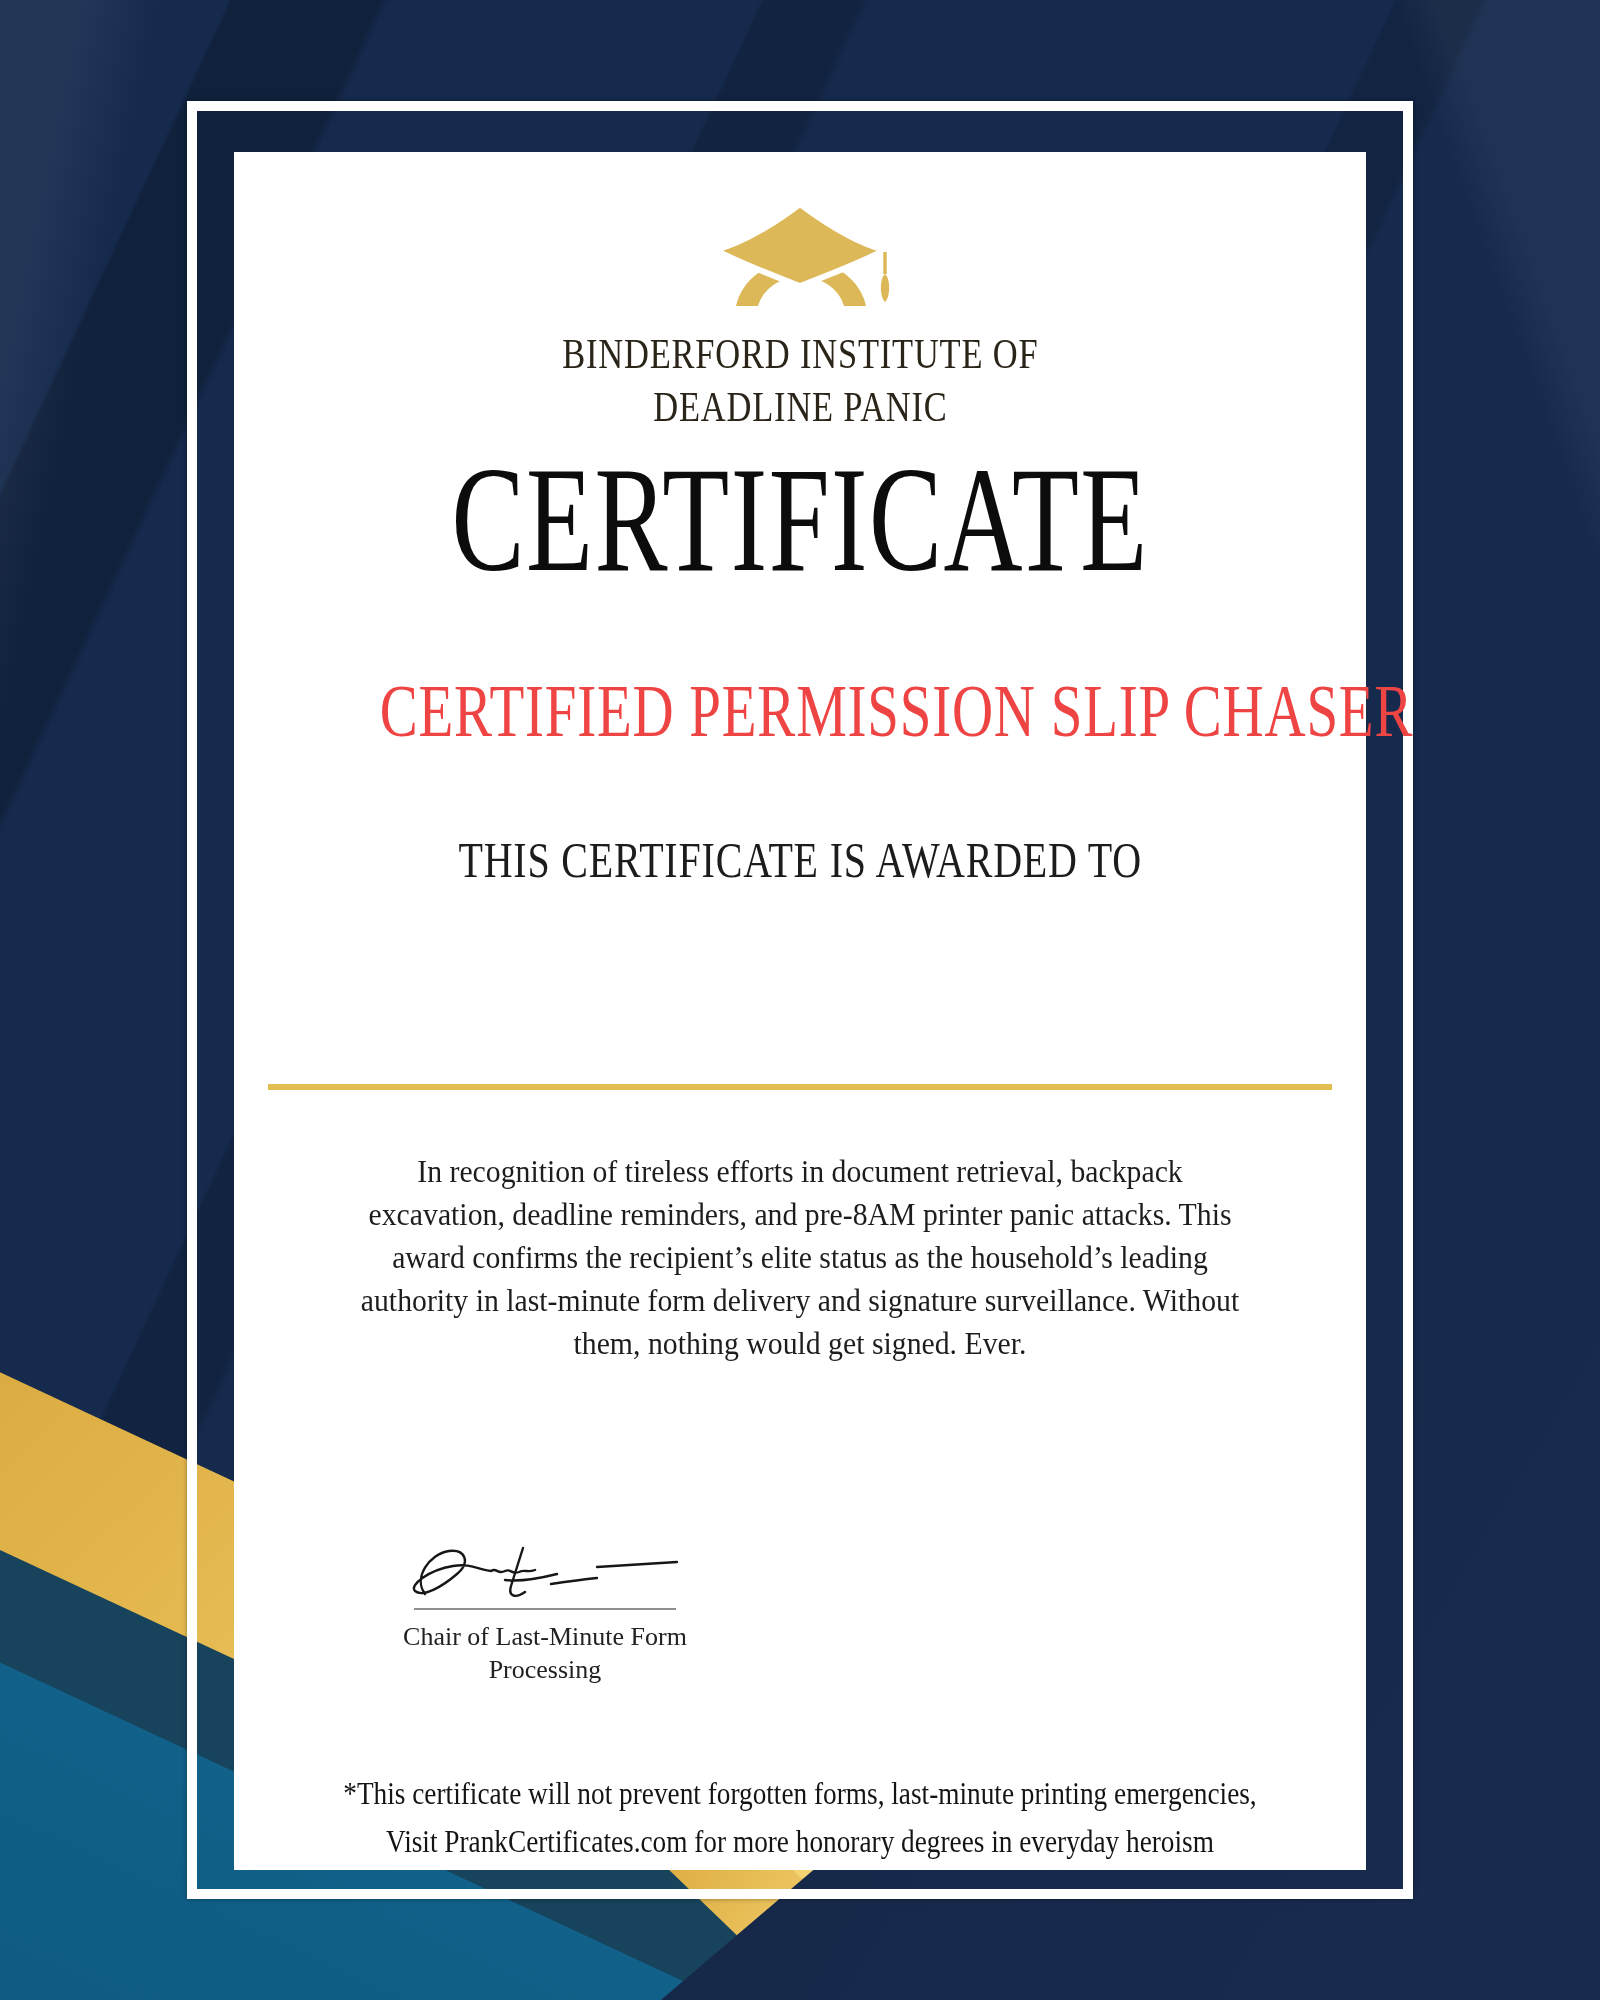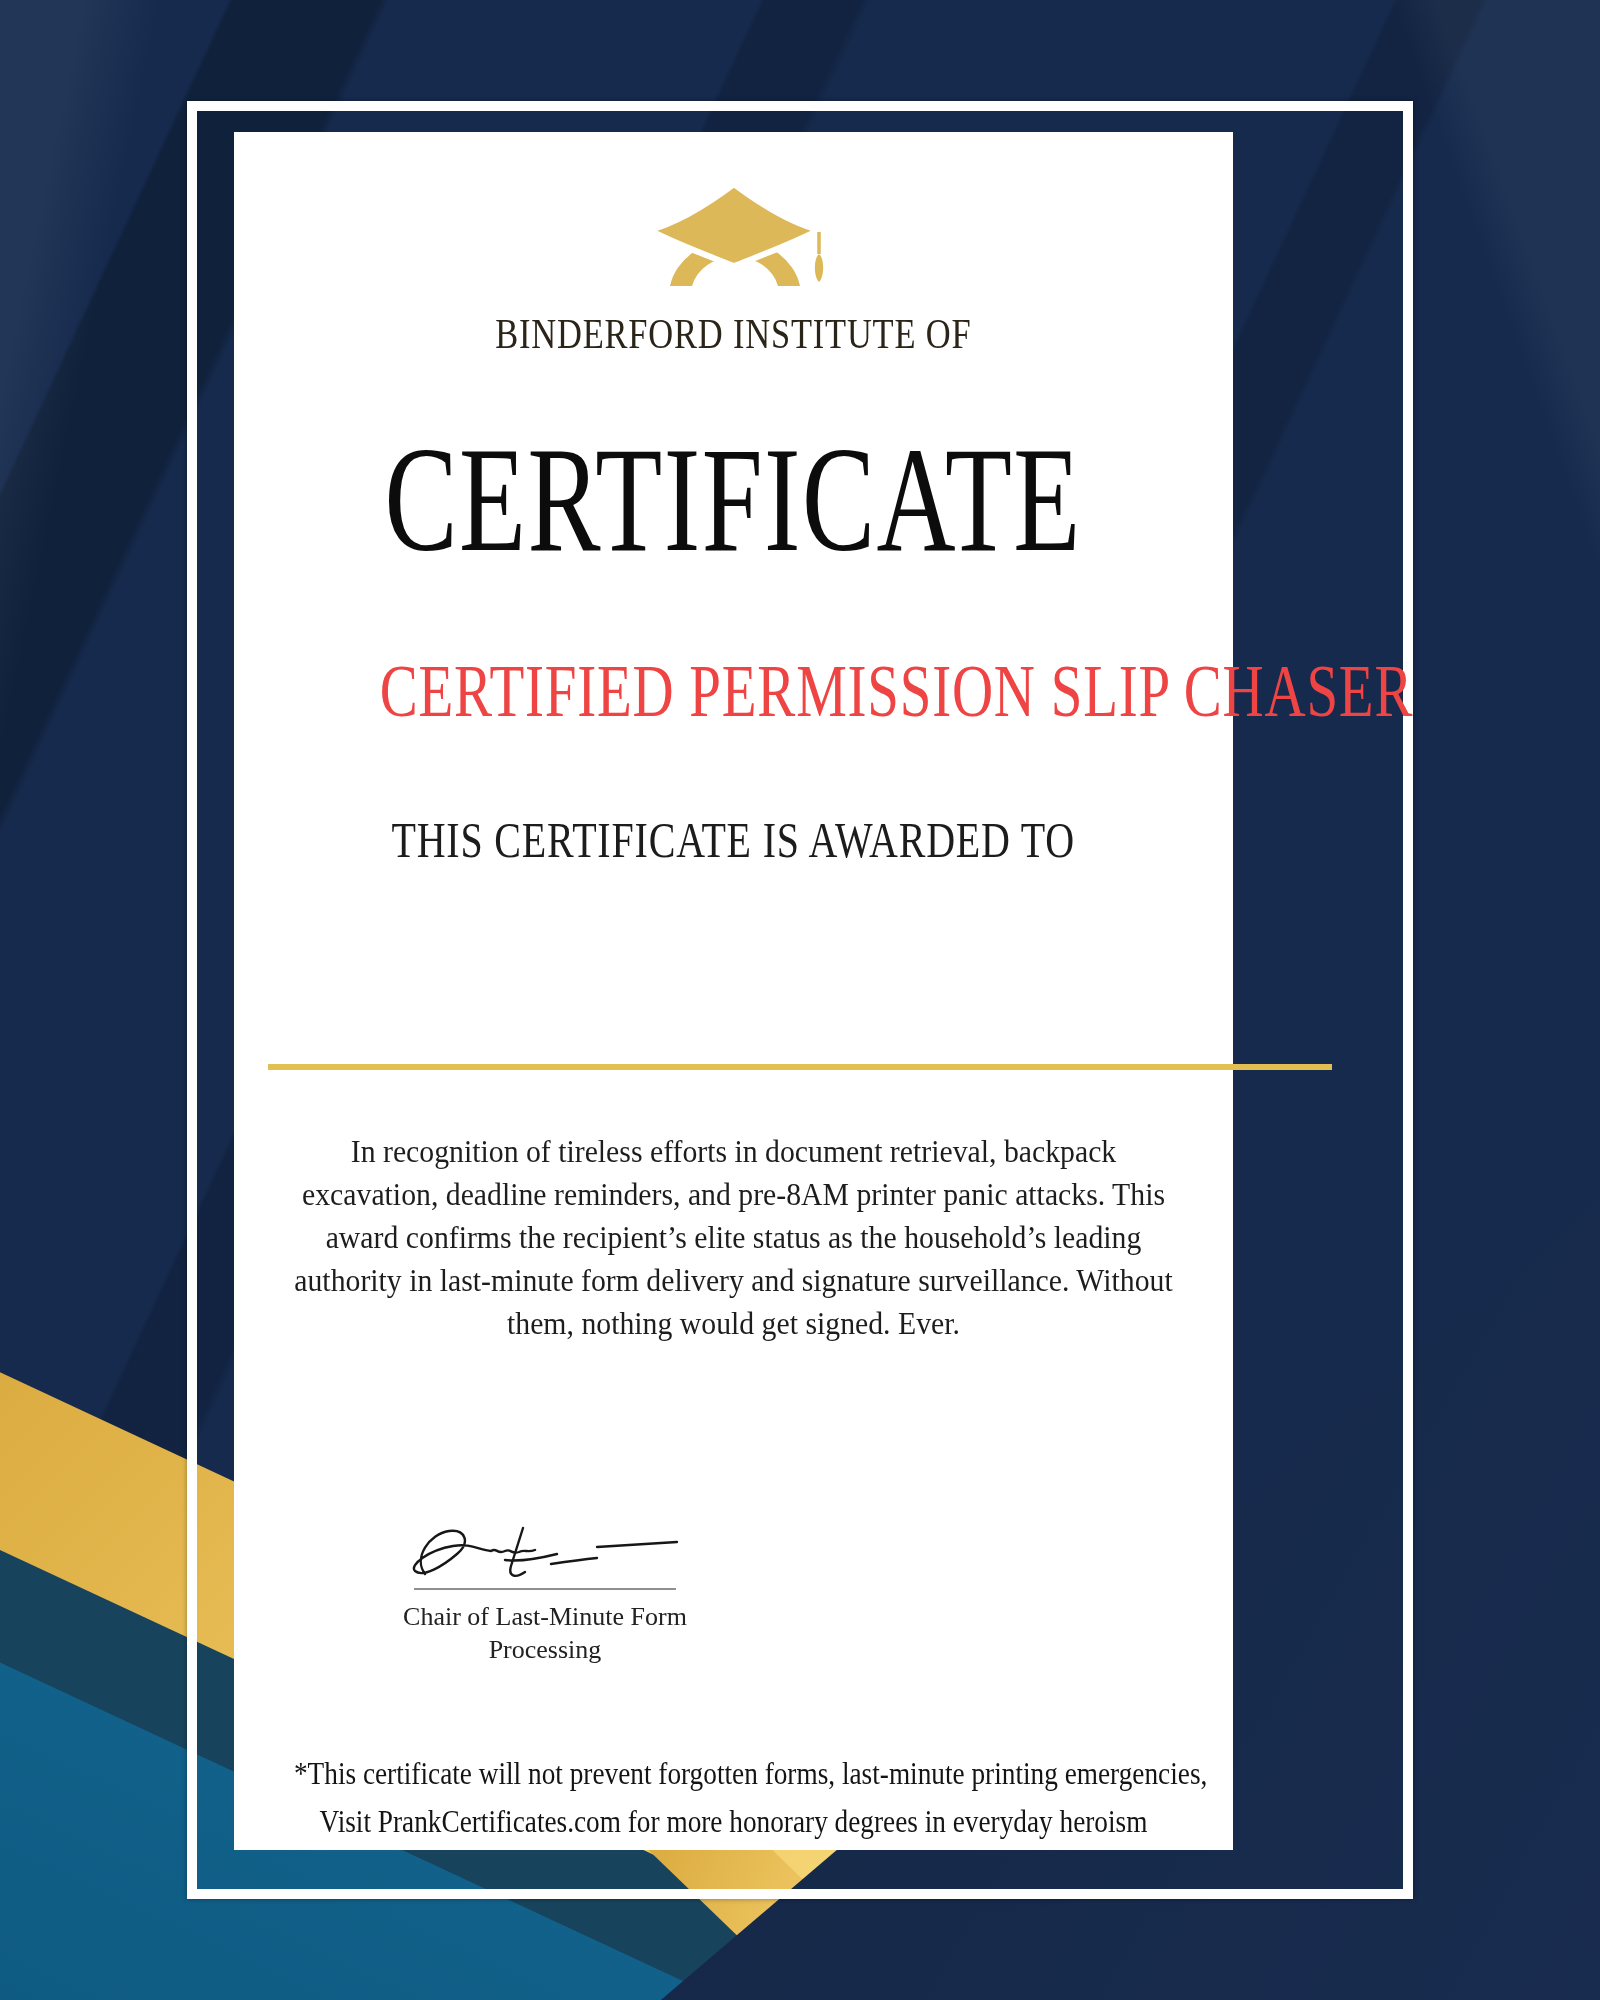--- a/index.html
+++ b/index.html
@@ -23,21 +23,21 @@
   .gold-ribbon{left:-80px;top:1335px;width:1550px;height:161px;transform:rotate(25deg);
     background:linear-gradient(110deg,#D8A83C 0%,#EEC660 45%,#FFE88F 100%);}
   .gold-steep{left:636px;top:1838px;width:86px;height:420px;transform:rotate(-46deg);
     background:linear-gradient(160deg,#D9A83C 0%,#F3CE6C 55%,#FFEFA0 100%);}
   .navy-corner{position:absolute;inset:0;
     clip-path:polygon(655px 2005px,1605px 2005px,1605px 1195px);
     background:linear-gradient(300deg,#182C4F 0%,#132543 70%);}
   
   .frame{position:absolute;left:187px;top:101px;width:1226px;height:1798px;
     border:10px solid #FFFFFF;box-sizing:border-box;box-shadow:0 0 5px rgba(0,0,0,0.35);}
-  .paper{position:absolute;left:234px;top:132px;width:999px;height:1718px;background:#FFFFFF;}
+  .paper{position:absolute;left:234px;top:152px;width:1132px;height:1718px;background:#FFFFFF;}
   
   .abs{position:absolute;left:0;right:0;text-align:center;}
   .cap{top:40px;}
   .institute{top:176px;font-size:42px;line-height:53px;letter-spacing:1px;color:#2B2419;}
   .institute .cond{display:inline-block;transform:scaleX(0.82);white-space:nowrap;}
   .cert-title{top:282px;font-size:148px;line-height:170px;color:#0C0C0C;font-weight:400;text-decoration:underline;}
   .cert-title .cond{display:inline-block;transform:scale(0.74,1.02);white-space:nowrap;letter-spacing:2px;}
   .award-title{top:518px;font-size:73px;line-height:84px;color:#ef4444;text-align:right;}
   .award-title .cond{display:inline-block;transform:scaleX(0.78);white-space:nowrap;letter-spacing:1px;}
   .awarded-to{top:658px;font-size:50px;line-height:60px;color:#1C1C1C;margin-top:20px;}
@@ -78,20 +78,21 @@
 
         <path d="M92,12 C120,33 150,51 177,58 C148,73 120,83 92,94 C64,83 36,73 7,58 C34,51 64,33 92,12 Z" fill="#DCB858" stroke="#FFFFFF" stroke-width="6" stroke-linejoin="round"></path>
 
         <path d="M177,60 L177,82" stroke="#DCB858" stroke-width="3.5" fill="none"></path>
         <path d="M177,82 C183,87 182,106 177,110 C172,106 171,87 177,82 Z" fill="#DCB858"></path>
       </svg>
     </div>
 
     <div class="abs institute">
       <div><span class="cond">BINDERFORD INSTITUTE OF</span></div>
+      <div><span class="cond">DEADLINE PANIC</span></div>
     </div>
 
     <div class="abs cert-title">
       <span class="cond">CERTIFICATE</span>
     </div>
 
     <div class="abs award-title">
       <span class="cond">CERTIFIED PERMISSION SLIP CHASER</span>
     </div>
 

